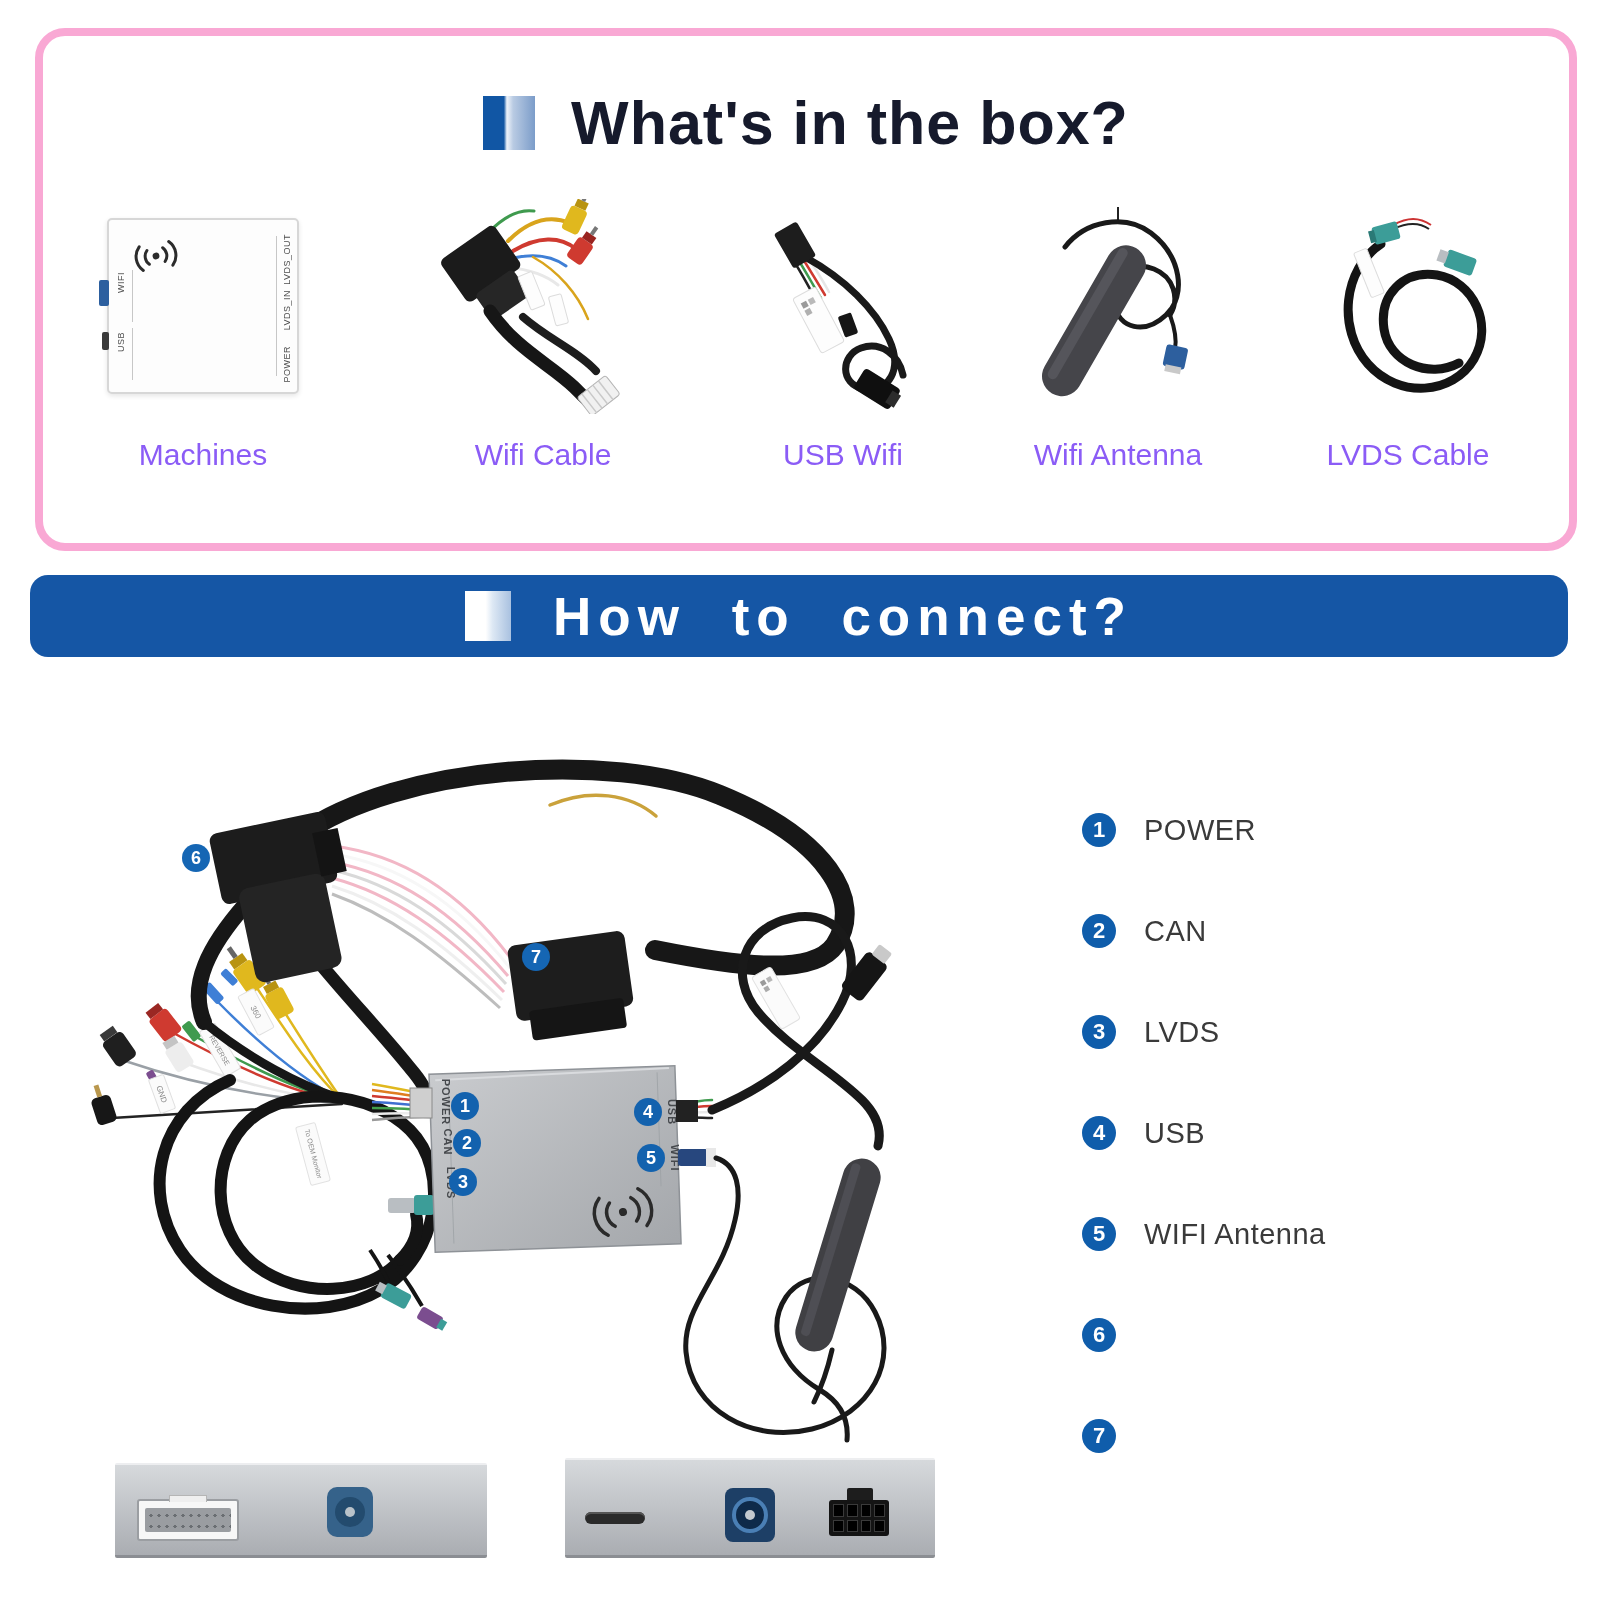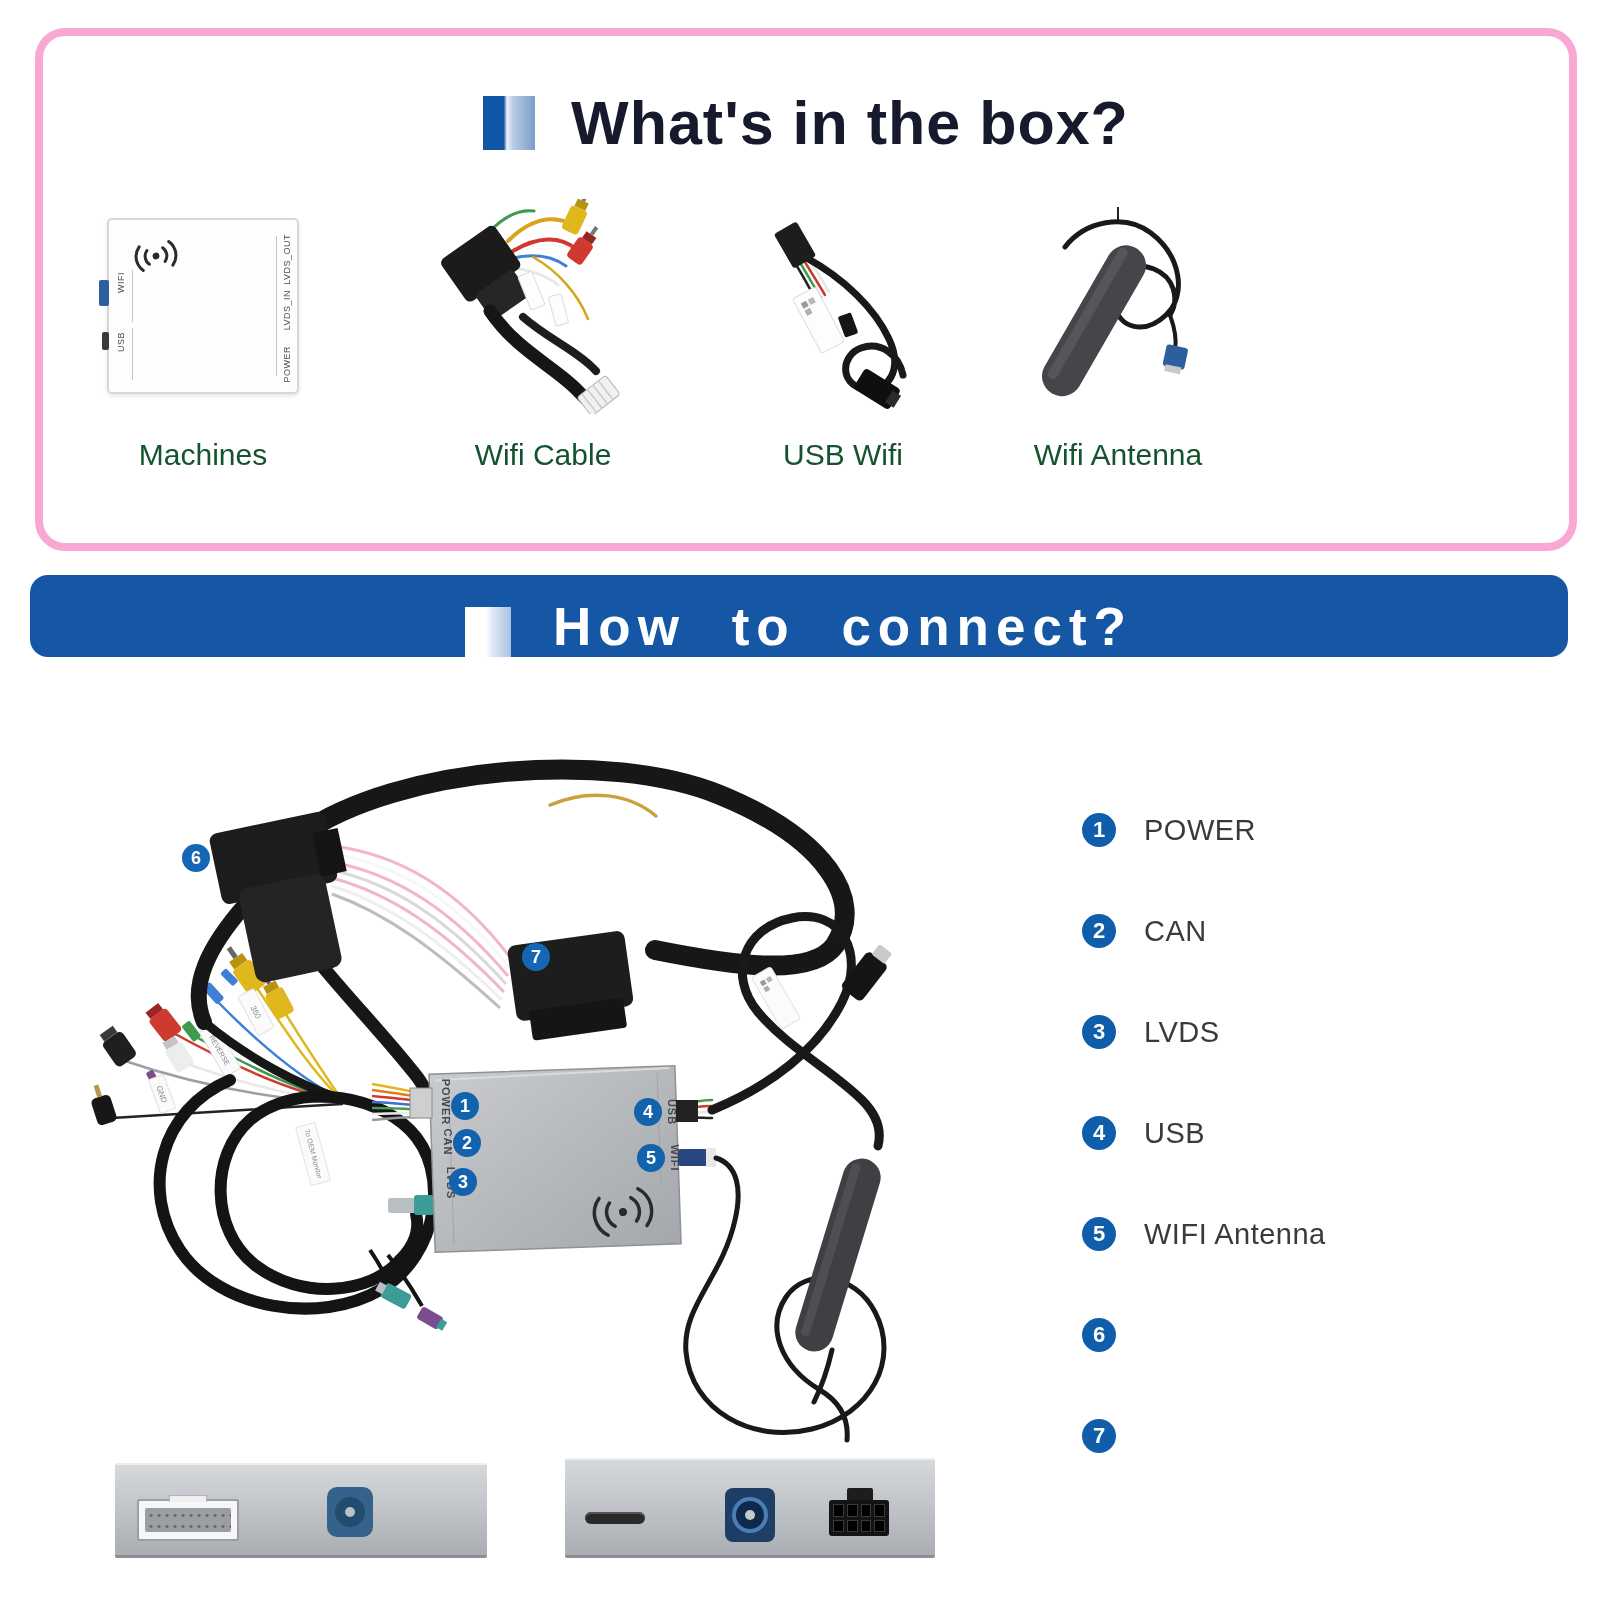--- a/index.html
+++ b/index.html
@@ -9,42 +9,42 @@
   
   .box-card{position:absolute;left:35px;top:28px;width:1526px;height:507px;
     background:#ffffff;border:8px solid #f9a8d4;border-radius:30px;}
   .section-title{position:absolute;left:0;top:52px;width:100%;
     display:flex;justify-content:center;align-items:center;gap:36px;}
   .bullet{width:52px;height:54px;flex:0 0 auto;
     background:linear-gradient(90deg,#1156a4 0%,#1156a4 40%,#eef3fa 46%,#b9cbe3 58%,#7b9cc9 100%);}
   .section-title h1{margin:0;font-size:61px;font-weight:bold;color:#161a2c;letter-spacing:1px;}
   .product{position:absolute;top:160px;text-align:center;}
   .product-img{height:220px;display:flex;align-items:center;justify-content:center;}
-  .product-label{margin-top:22px;font-size:30px;color:#14532d;}
+  .product-label{margin-top:22px;font-size:30px;color:#8b5cf6;}
   .p-machines{left:25px;width:270px;}
   .p-power{left:365px;width:270px;}
   .p-usb{left:665px;width:270px;}
   .p-wifi{left:940px;width:270px;}
   .p-lvds{left:1230px;width:270px;}
 
   
   .machine-box{position:relative;width:188px;height:172px;background:#fdfdfd;
     border:2px solid #d7d7d7;border-radius:5px;box-shadow:0 2px 5px rgba(0,0,0,0.10);}
   .machine-box .blue-tab{position:absolute;left:-10px;top:60px;width:10px;height:26px;
     background:#2c5f9f;border-radius:2px;}
   .machine-box .black-tab{position:absolute;left:-7px;top:112px;width:7px;height:18px;
     background:#3a3a3a;border-radius:2px;}
   .vup{writing-mode:vertical-rl;transform:rotate(180deg);font-size:9px;color:#4e4e4e;
     letter-spacing:0.5px;position:absolute;}
   .seam{position:absolute;width:0;border-left:1px solid #c7c7c7;}
   .wifi-glyph-wrap{position:absolute;left:24px;top:18px;}
 
   
   .connect-banner{position:absolute;left:30px;top:575px;width:1538px;height:82px;
-    border-radius:18px;display:flex;justify-content:center;align-items:flex-end;gap:42px;}
+    border-radius:18px;display:flex;justify-content:center;align-items:center;gap:42px;}
   .bullet-white{width:46px;height:50px;flex:0 0 auto;
     background:linear-gradient(90deg,#ffffff 0%,#ffffff 45%,#dde8f4 60%,#a9c1e0 100%);}
   .connect-banner h2{margin:0;font-size:53px;font-weight:bold;color:#ffffff;
     letter-spacing:7px;word-spacing:24px;}
 
   
   .diagram{position:absolute;left:0;top:660px;width:1600px;height:940px;}
   .harness-svg{position:absolute;left:70px;top:90px;width:980px;height:700px;}
 
   .marker{position:absolute;width:28px;height:28px;border-radius:50%;
@@ -216,20 +216,41 @@
         </g>
         <g transform="translate(152,160) rotate(12)">
           <rect x="-11" y="-13" width="22" height="22" rx="3" fill="#2d5f9e"></rect>
           <rect x="-8" y="7" width="16" height="7" fill="#c9c9c9"></rect>
         </g>
       </svg>
     </div>
     <div class="product-label">Wifi Antenna</div>
   </div>
 
+  <div class="product p-lvds">
+    <div class="product-img">
+      <svg width="170" height="215" viewBox="0 0 170 215">
+        <path d="M58 45 C20 70 14 130 45 165 C76 200 130 196 151 160 C171 125 150 82 114 76 C80 71 56 96 61 130 C66 164 106 180 136 164" stroke="#141414" stroke-width="9" fill="none" stroke-linecap="round"></path>
+        <path d="M70 26 C85 18 96 18 108 26" stroke="#c33" stroke-width="2" fill="none"></path>
+        <path d="M70 30 C85 23 96 23 106 30" stroke="#222" stroke-width="2" fill="none"></path>
+        <g transform="translate(63,34) rotate(-15)">
+          <rect x="-13" y="-9" width="26" height="18" rx="3" fill="#3c9d98"></rect>
+          <rect x="-17" y="-6" width="6" height="12" fill="#2a7a76"></rect>
+        </g>
+        <g transform="translate(138,64) rotate(20)">
+          <rect x="-16" y="-9" width="30" height="18" rx="3" fill="#3c9d98"></rect>
+          <rect x="-24" y="-6" width="9" height="12" fill="#b9bec2"></rect>
+        </g>
+        <g transform="translate(46,74) rotate(-22)">
+          <rect x="-7" y="-24" width="14" height="48" rx="2" fill="#fdfdfd" stroke="#ddd"></rect>
+        </g>
+      </svg>
+    </div>
+    <div class="product-label">LVDS Cable</div>
+  </div>
 </section>
 
 <section class="connect-banner" style="background:#1556a5;">
   <span class="bullet-white"></span>
   <h2>How to connect?</h2>
 </section>
 
 <section class="diagram">
 
   <svg class="harness-svg" viewBox="0 0 980 700">

